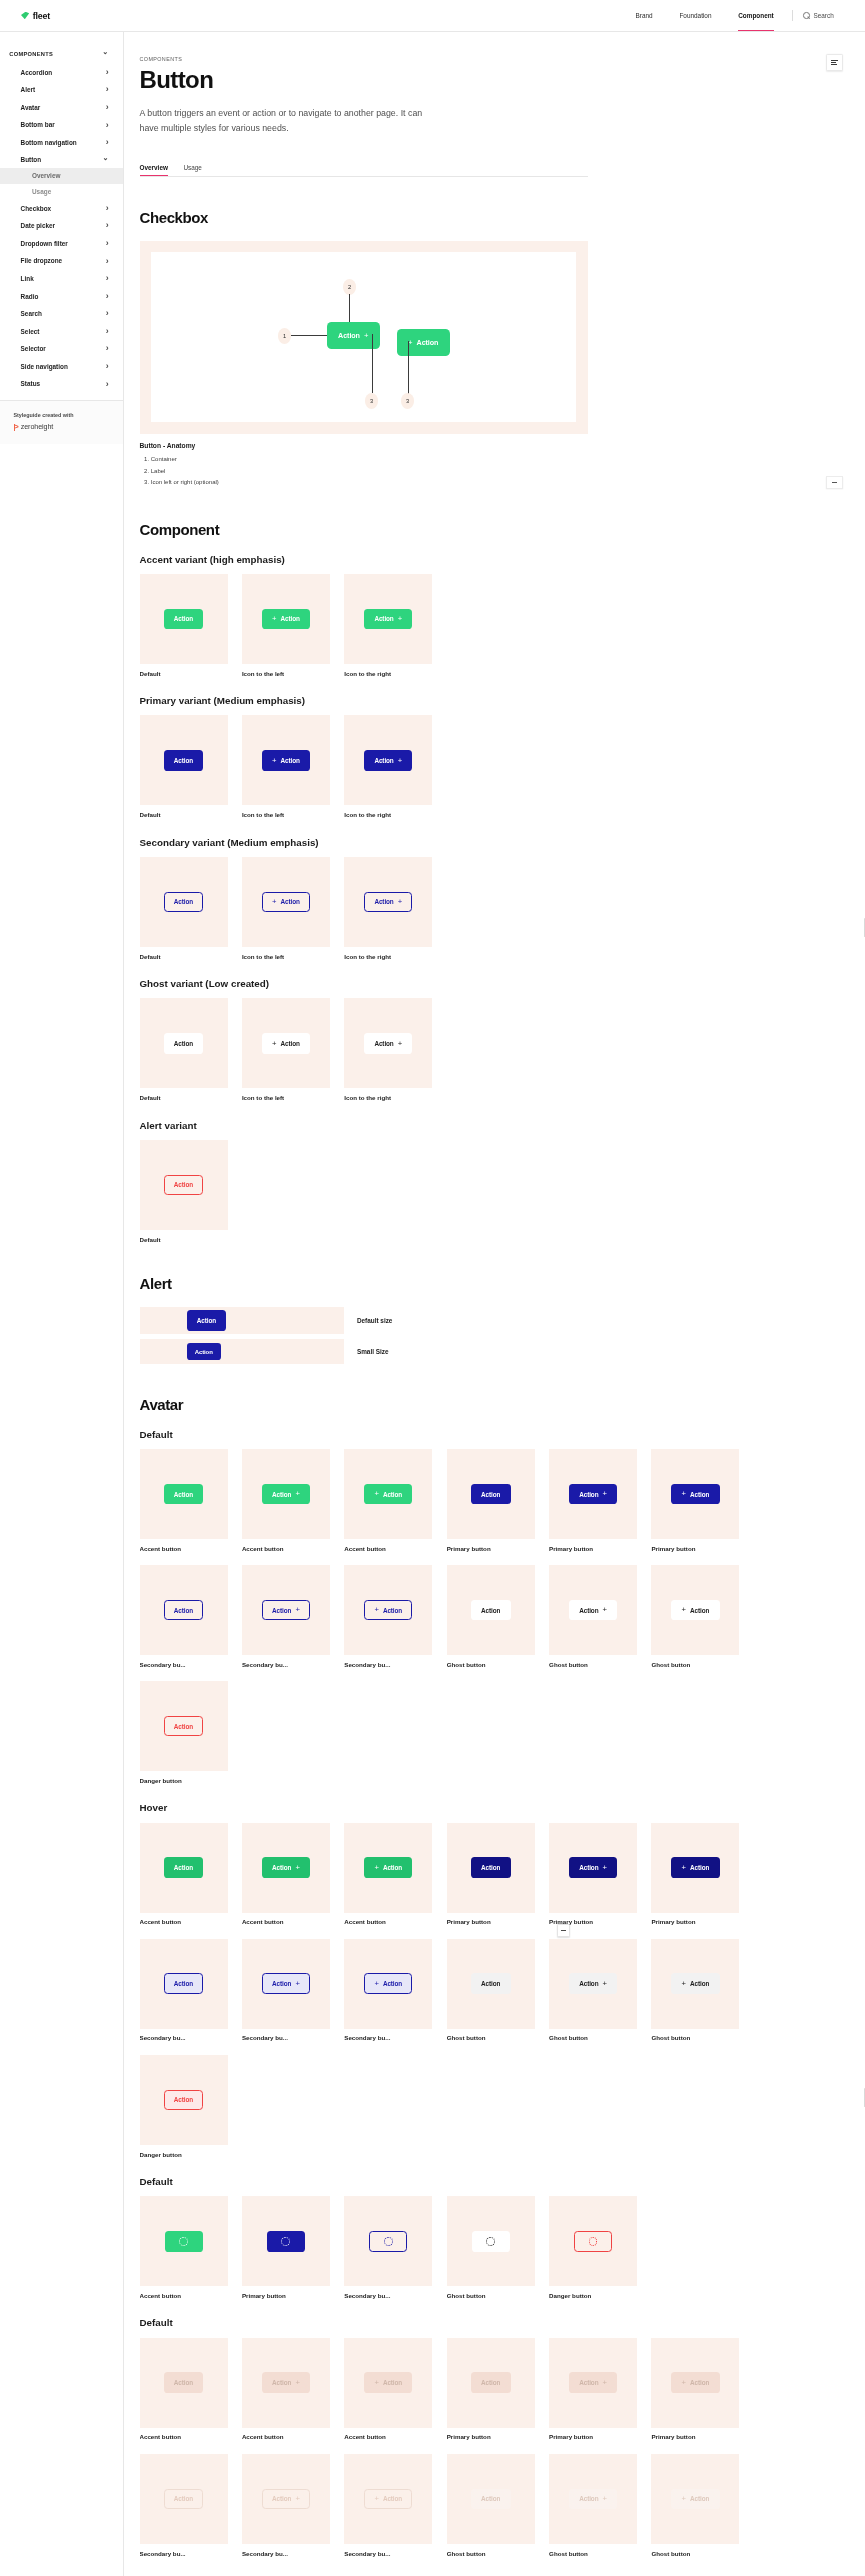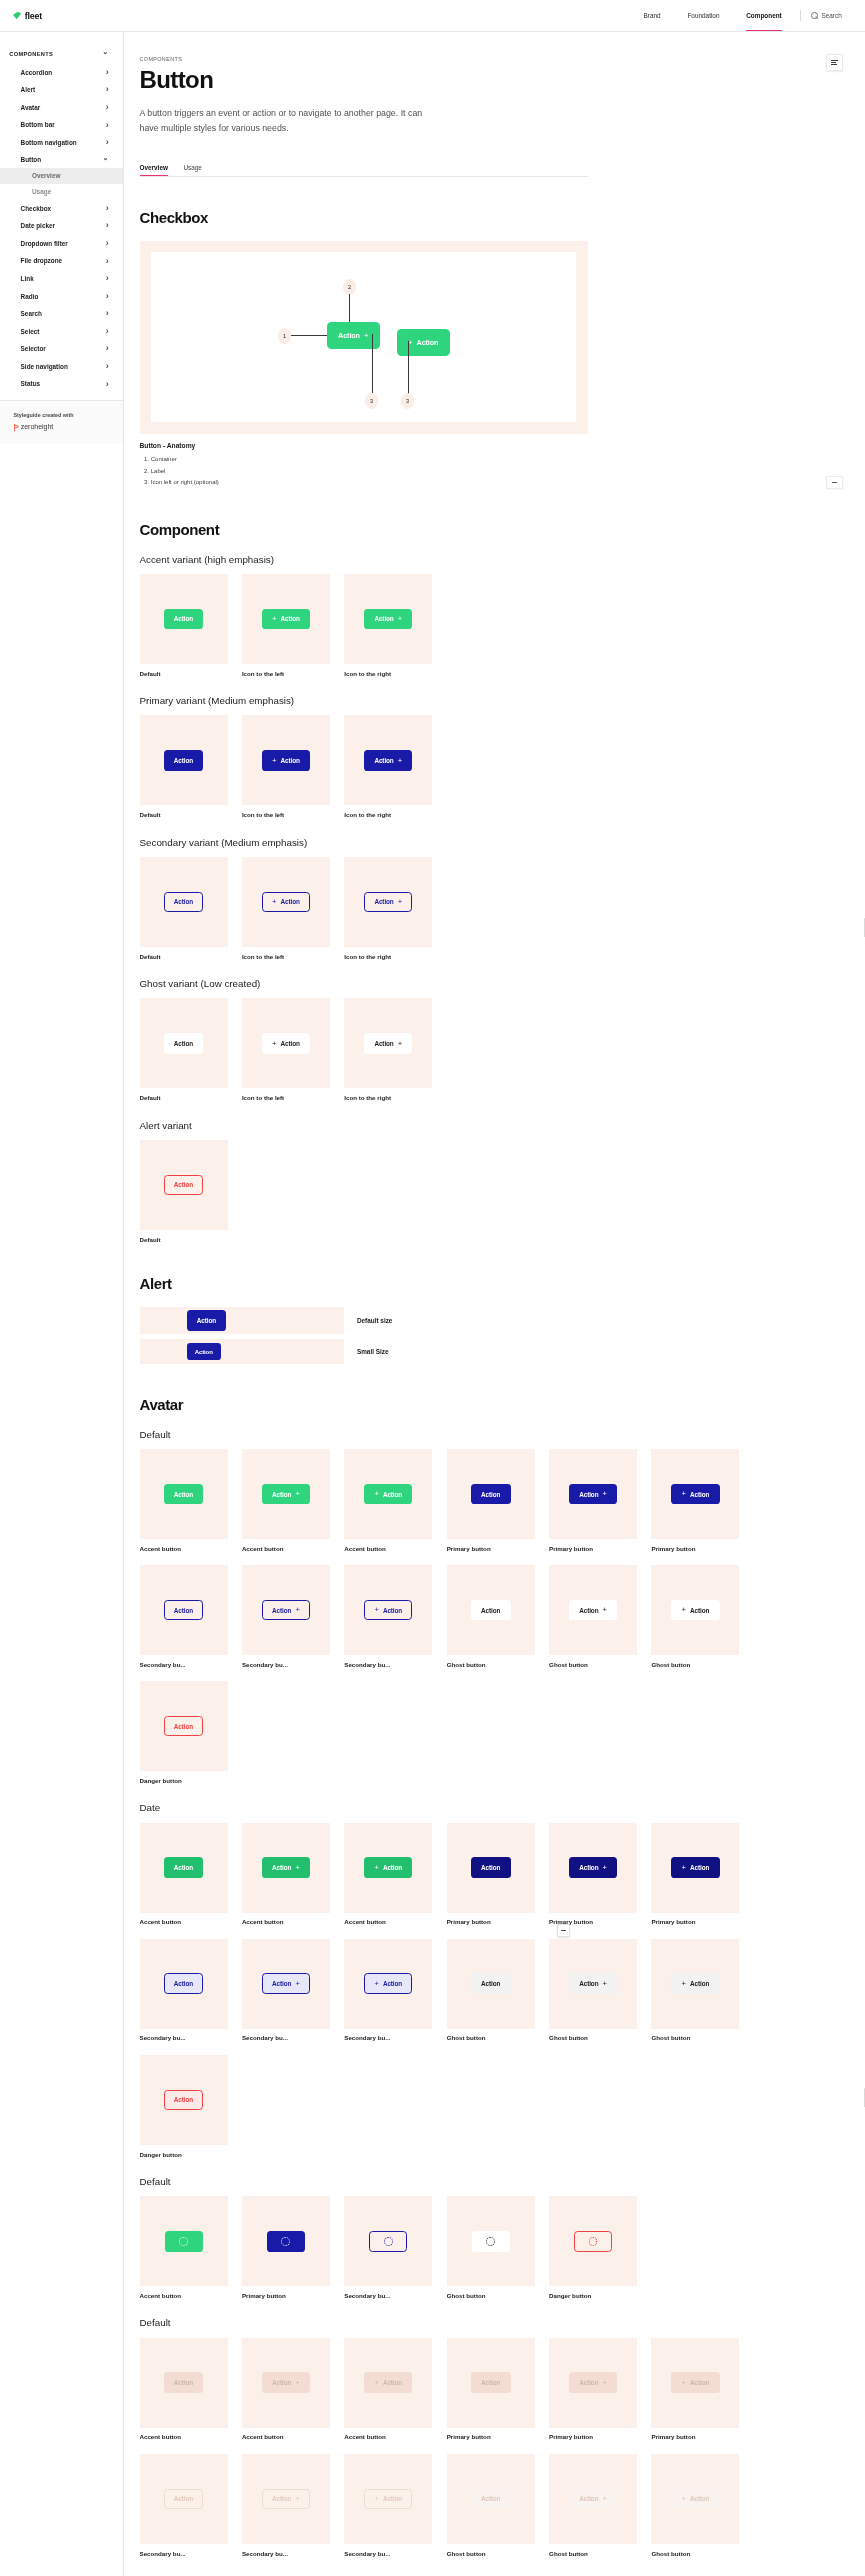--- a/index.html
+++ b/index.html
@@ -9,21 +9,21 @@
     background: #ffffff;
     color: #1a1a1a;
     -webkit-font-smoothing: antialiased;
   }
 
   
   .topbar {
     height: 31px;
     display: flex;
     align-items: center;
-    padding: 0 13px;
+    padding: 0 21px;
     background: #fff;
     position: relative;
   }
   .brand { display: flex; align-items: center; gap: 3.6px; }
   .brand-mark {
     width: 8.2px; height: 7.7px;
     background: #2ecc71;
     clip-path: polygon(0% 45%, 55% 0%, 100% 22%, 46% 100%);
   }
   .brand-name { font-size: 8.8px; font-weight: 700; letter-spacing: -0.2px; color: #111; }
@@ -118,21 +118,21 @@
   .toc-lines i:nth-child(3){ width: 6.2px; }
 
   .tabs { display: flex; gap: 15.5px; margin-top: 29px; border-bottom: 0.5px solid #e6e6e6; }
   .tab { font-size: 6.4px; padding-bottom: 4.6px; color: #444; cursor: pointer; position: relative; }
   .tab.active { font-weight: 700; color: #111; }
   .tab.active::after {
     content:""; position:absolute; left:0; right:0; bottom:-0.5px; height:1.3px; background:#e8336d;
   }
 
   h2.sect { font-size: 15px; font-weight: 800; letter-spacing:-0.4px; margin: 32px 0 15.5px; color:#111; }
-  h3.sub  { font-size: 9.8px; font-weight: 400; margin: 18.5px 0 9.3px; color:#1c1c1c; }
+  h3.sub  { font-size: 9.8px; font-weight: 700; margin: 18.5px 0 9.3px; color:#1c1c1c; }
   h3.sub.first { margin-top: 2.1px; }
 
   
   .frame {
     background: #fbf0ea; padding: 11.3px;
   }
   .frame-inner { background: #fff; height: 170px; position: relative; }
 
   .cap-title { font-size: 6.7px; font-weight: 700; margin-top: 8.2px; color:#1b1b1b;}
   .cap-list { margin-top: 5.2px; }
@@ -648,21 +648,21 @@
           <div class="cell">
             <div class="swatch">
               <button class="btn danger">
                 <span>Action</span>
               </button>
             </div>
             <div class="sw-label">Danger button</div>
           </div>
         </div>
 
-      <h3 class="sub">Date</h3>
+      <h3 class="sub">Hover</h3>
       <div class="grid6" style="position:relative;">
         <div class="hover-cursor" style="right:17.5px; top:101px;">
             <i></i>
           </div>
       <div class="cell">
             <div class="swatch">
               <button class="btn accent-h">
                 <span>Action</span>
               </button>
             </div>

